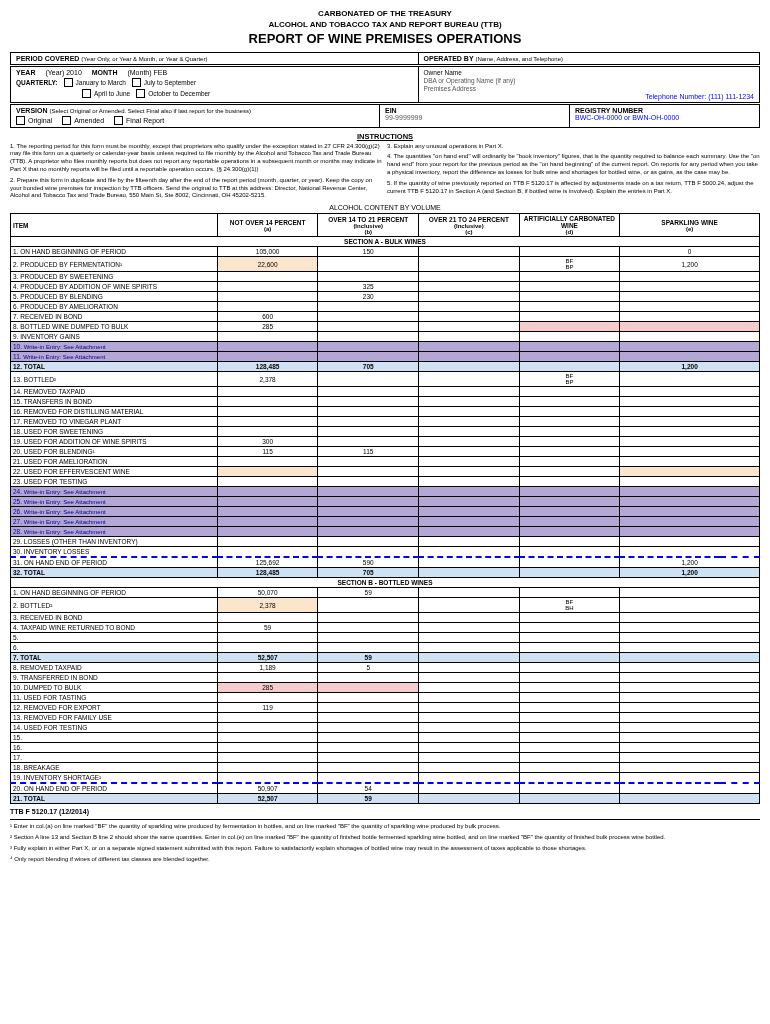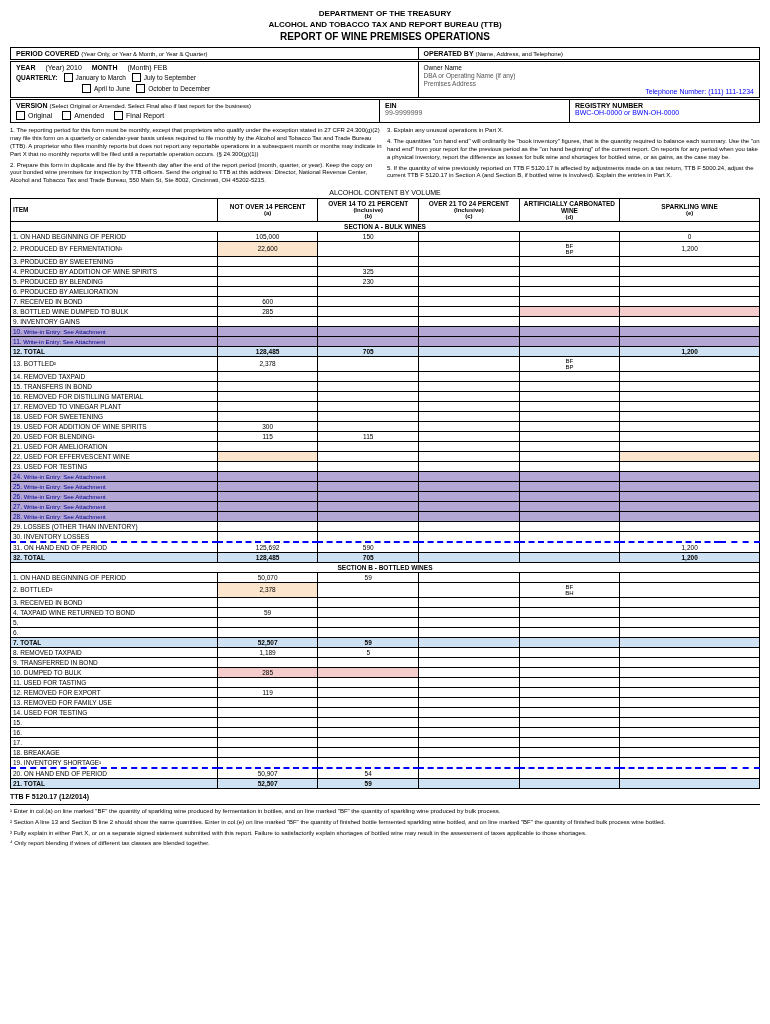--- a/index.html
+++ b/index.html
@@ -16,21 +16,21 @@
       padding: 8px 10px;
     }
     .header-top {
       text-align: center;
       font-size: 8px;
       font-weight: bold;
       line-height: 1.4;
       margin-bottom: 3px;
     }
     .header-top .subtitle {
-      font-size: 10px;
+      font-size: 13px;
       text-align: center;
     }
     .year-month-row {
       display: flex;
       align-items: center;
       gap: 10px;
       font-size: 7px;
       margin-bottom: 2px;
     }
     .quarterly-row {
@@ -148,21 +148,21 @@
       flex: 1;
       padding: 2px 5px;
     }
   </style>
 </head>
 <body>
 
 <div class="page">
 
   <div class="header-top">
-    <div>DEPARTMENT OF THE TREASURY</div>
+    <div>CARBONATED OF THE TREASURY</div>
     <div>ALCOHOL AND TOBACCO TAX AND REPORT BUREAU (TTB)</div>
     <div class="subtitle">REPORT OF WINE PREMISES OPERATIONS</div>
   </div>
 
   <div style="display:flex; border:1px solid #000; margin-bottom:1px;">
     <div style="flex:1.2; border-right:1px solid #000; padding:2px 5px;">
       <div style="font-size:7px; font-weight:bold;">
         <span>PERIOD COVERED</span> <span style="font-weight:normal; font-size:6px;">(Year Only, or Year &amp; Month, or Year &amp; Quarter)</span>
       </div>
     </div>
@@ -237,20 +237,21 @@
       <div style="font-weight:bold; font-size:7px;">EIN</div>
       <div style="color:#555; font-size:7px;">99-9999999</div>
     </div>
     <div class="registry-block">
       <div style="font-weight:bold; font-size:7px;">REGISTRY NUMBER</div>
       <div style="color:#00f; font-size:7px;">BWC-OH-0000 or BWN-OH-0000</div>
     </div>
   </div>
 
   <div class="instructions-section">
+    <div class="instructions-title">INSTRUCTIONS</div>
     <div class="instructions-grid">
       <div>
         <div class="instructions-text">1.  The reporting period for this form must be monthly, except that proprietors who qualify under the exception stated in 27 CFR 24.300(g)(2) may file this form on a quarterly or calendar-year basis unless required to file monthly by the Alcohol and Tobacco Tax and Trade Bureau (TTB). A proprietor who files monthly reports but does not report any reportable operations in a subsequent month or months may indicate in Part X that no monthly reports will be filed until a reportable operation occurs.  (§ 24.300(g)(1))</div>
         <div class="instructions-text" style="margin-top:3px;">2.  Prepare this form in duplicate and file by the fifteenth day after the end of the report period (month, quarter, or year). Keep the copy on your bonded wine premises for inspection by TTB officers. Send the original to TTB at this address: Director, National Revenue Center, Alcohol and Tobacco Tax and Trade Bureau, 550 Main St, Ste 8002, Cincinnati, OH 45202-5215.</div>
       </div>
       <div>
         <div class="instructions-text">3.  Explain any unusual operations in Part X.</div>
         <div class="instructions-text" style="margin-top:3px;">4.  The quantities "on hand end" will ordinarily be "book inventory" figures, that is the quantity required to balance each summary. Use the "on hand end" from your report for the previous period as the "on hand beginning" of the current report. On reports for any period when you take a physical inventory, report the difference as losses for bulk wine and shortages for bottled wine, or as gains, as the case may be.</div>
         <div class="instructions-text" style="margin-top:3px;">5.  If the quantity of wine previously reported on TTB F 5120.17 is affected by adjustments made on a tax return, TTB F 5000.24, adjust the current TTB F 5120.17 in Section A (and Section B, if bottled wine is involved). Explain the entries in Part X.</div>
       </div>

